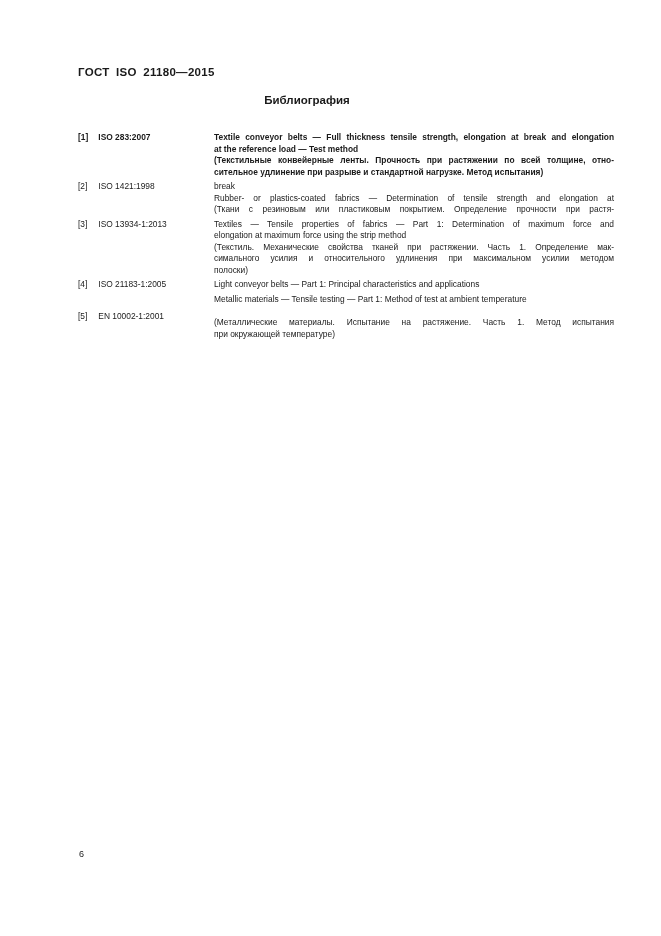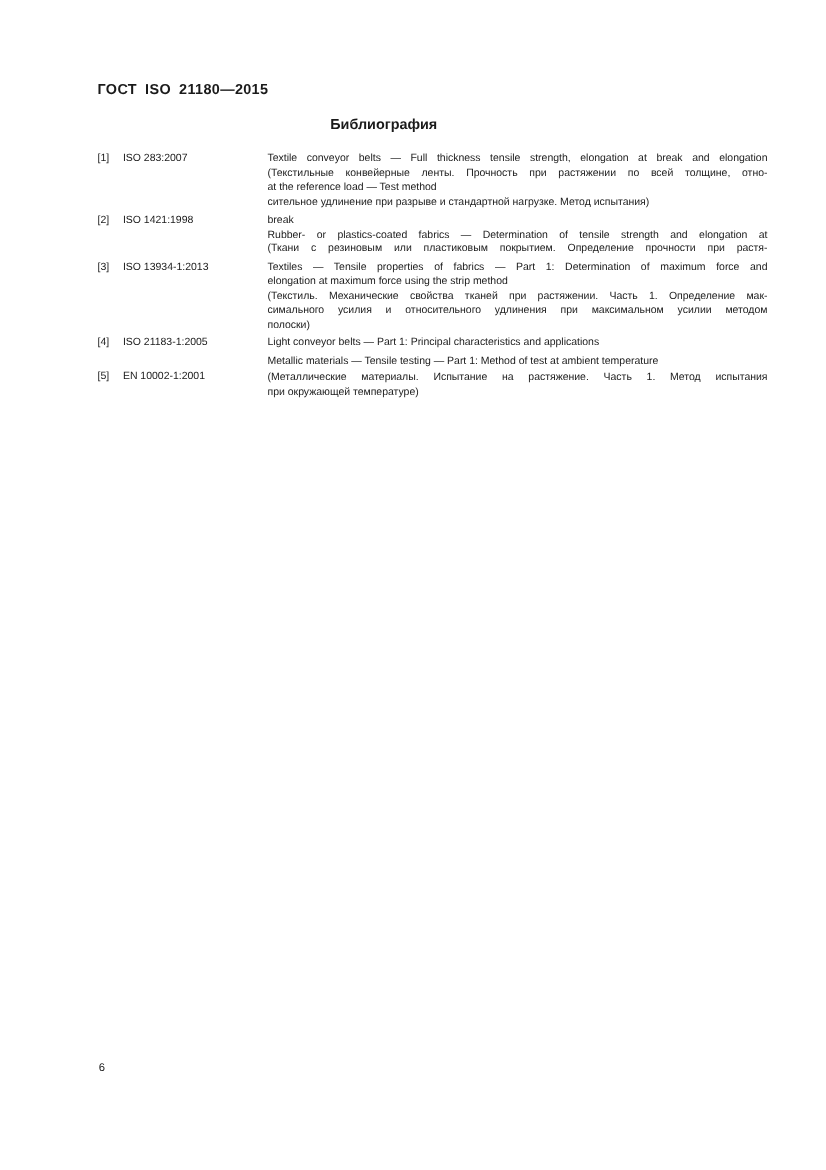--- a/index.html
+++ b/index.html
@@ -17,25 +17,25 @@
       text-align: center; font-weight: bold; font-size: 11.5px;
       padding-left: 28px; box-sizing: border-box;
     }
     .bib-list { position: absolute; left: 78px; top: 121px; width: 536px; }
     .bib-entry { position: relative; display: flex; font-size: 8.4px; line-height: 11.5px; }
     .bib-ref { width: 136px; flex: none; white-space: nowrap; }
     .bib-num { display: inline-block; width: 18px; }
     .bib-body { width: 400px; }
     .bib-line { display: block; text-align: justify; text-align-last: justify; white-space: nowrap; }
     .bib-line.last { text-align-last: left; }
-    .bib-line.gap { margin-top: 2px; }
+    .bib-line.gap { margin-top: 12px; }
     .page-number {
       position: absolute; left: 79px; top: 849px; font-size: 9px;
     }
-    #e1 { margin-top: 0; }
+    #e1 { margin-top: 11px; font-weight: bold; }
     #e2 { margin-top: 3px; justify-content: center; }
     #e3 { margin-top: 3px; }
     #e4 { margin-top: 3px; }
     #e5 { margin-top: 3px; align-items: center; }
   </style>
 </head>
 <body>
 
 <div class="doc-header">ГОСТ  ISO  21180—2015</div>
 
@@ -43,22 +43,22 @@
 
 <div class="bib-list">
 
   <div class="bib-entry" id="e1">
     <div class="bib-ref">
       <span class="bib-num">[1]</span>
       <span>ISO 283:2007</span>
     </div>
     <div class="bib-body">
       <span class="bib-line">Textile conveyor belts — Full thickness tensile strength, elongation at break and elongation</span>
+      <span class="bib-line last">at the reference load — Test method</span>
       <span class="bib-line">(Текстильные конвейерные ленты. Прочность при растяжении по всей толщине, отно-</span>
-      <span class="bib-line last">at the reference load — Test method</span>
       <span class="bib-line last">сительное удлинение при разрыве и стандартной нагрузке. Метод испытания)</span>
     </div>
   </div>
 
   <div class="bib-entry" id="e2">
     <div class="bib-ref">
       <span class="bib-num">[2]</span>
       <span>ISO 1421:1998</span>
     </div>
     <div class="bib-body">

